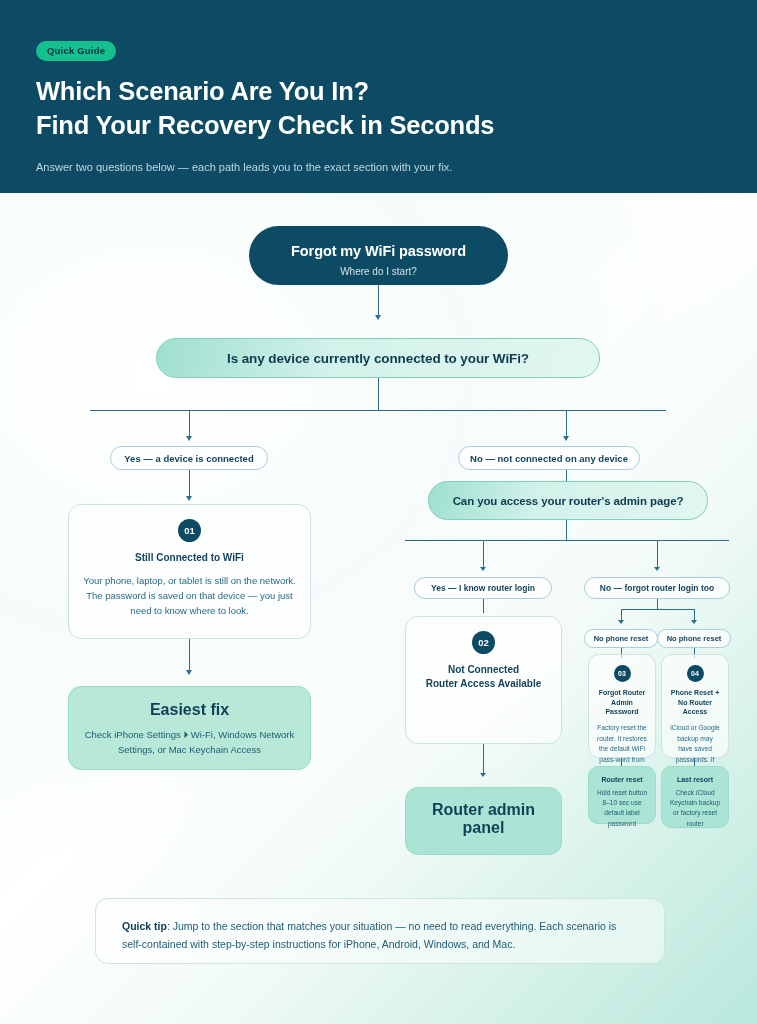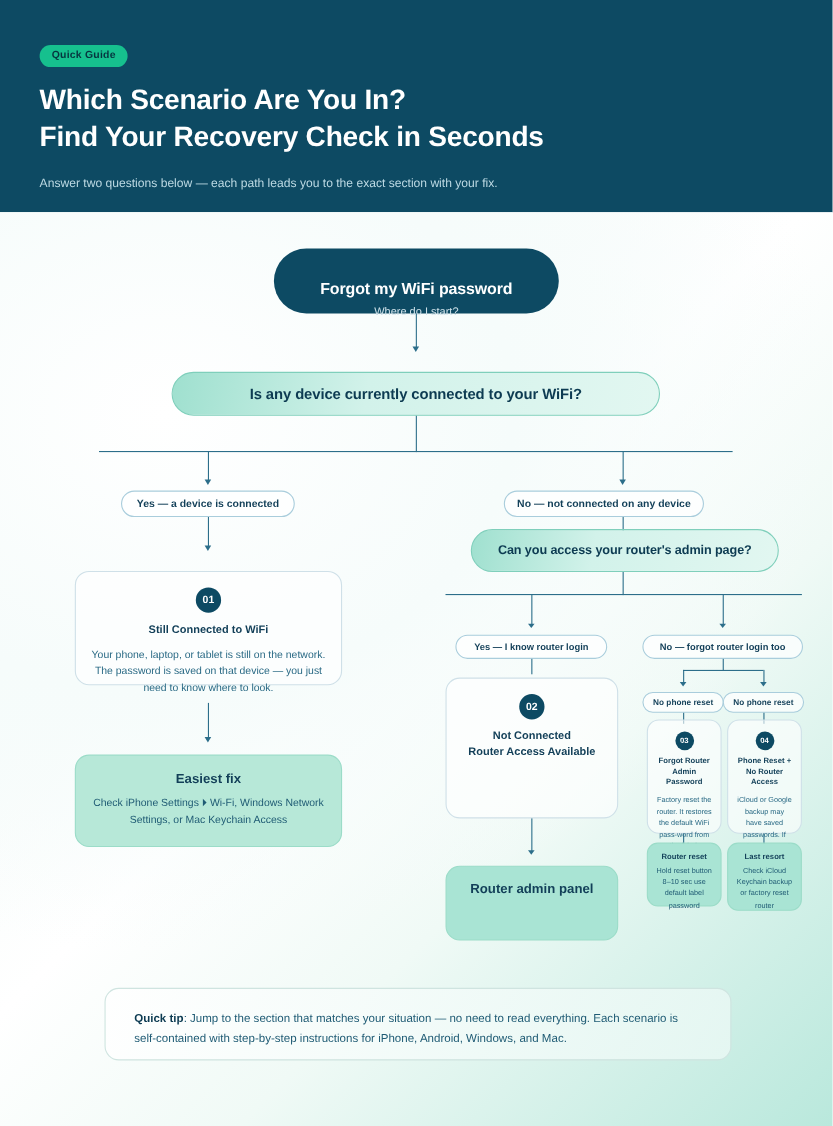--- a/index.html
+++ b/index.html
@@ -51,21 +51,21 @@
       linear-gradient(135deg, #e8f6f3 0%, #f4fbf9 20%, #ffffff 46%, #f0faf6 66%, #b9e8dc 100%);
   }
 
   
   .node { position:absolute; box-sizing:border-box; text-align:center; }
 
   .root-node {
     background:#0d4a63;
     border-radius:34px;
     color:#fff;
-    padding-top:29px;
+    padding-top:17px;
   }
   .root-title { font-size:14.5px; font-weight:bold; letter-spacing:-0.1px; }
   .root-sub { font-size:10px; color:#cfe2ea; margin-top:7px; }
 
   .question-pill {
     background:linear-gradient(100deg,#9fe0cf 0%, #d2f2ea 40%, #e2f7f1 100%);
     border:1.2px solid #7fcfbb;
     border-radius:26px;
     color:#0d3b52;
     font-size:13.5px;
@@ -109,21 +109,21 @@
   .step-card.mini .step-title { font-size:7px; line-height:1.38; }
   .step-card.mini .step-body { font-size:6.6px; line-height:1.6; margin-top:6px; }
 
   .fix-box {
     background:#b7e8d8;
     border:1px solid #9bdcc8;
     border-radius:13px;
     padding:14px 14px 15px 14px;
   }
   .fix-box.lighter { background:#a9e4d4; }
-  .fix-title { color:#123f58; font-size:12px; font-weight:bold; }
+  .fix-title { color:#123f58; font-size:16px; font-weight:bold; }
   .fix-body { color:#1f5b74; font-size:9.5px; line-height:1.62; margin-top:8px; }
   .fix-box.mini { padding:9px 7px 10px 7px; border-radius:10px; }
   .fix-box.mini .fix-title { font-size:7px; }
   .fix-box.mini .fix-body { font-size:6.6px; line-height:1.55; margin-top:5px; }
 
   
   .vline { position:absolute; background:#2c6e8a; width:1.1px; }
   .hline { position:absolute; background:#2c6e8a; height:1.1px; }
   .arrow {
     position:absolute; width:0; height:0;
@@ -183,21 +183,21 @@
 
     <div class="vline" style="left:566px; top:217px; height:27px;"></div>
     <div class="arrow" style="left:562.6px; top:243px;"></div>
 
     <div class="node answer-pill" style="left:110px; top:253px; width:158px; height:24px;">Yes — a device is connected</div>
     <div class="node answer-pill" style="left:458px; top:253px; width:182px; height:24px;">No — not connected on any device</div>
 
     <div class="vline" style="left:189px; top:277px; height:27px;"></div>
     <div class="arrow" style="left:185.6px; top:303px;"></div>
 
-    <div class="node step-card" style="left:68px; top:326px; width:243px; height:104px;">
+    <div class="node step-card" style="left:68px; top:311px; width:243px; height:135px;">
       <div class="step-badge">01</div>
       <div class="step-title">Still Connected to WiFi</div>
       <div class="step-body">Your phone, laptop, or tablet is still on the network. The password is saved on that device — you just need to know where to look.</div>
     </div>
 
     <div class="vline" style="left:189px; top:446px; height:32px;"></div>
     <div class="arrow" style="left:185.6px; top:477px;"></div>
 
     <div class="node fix-box" style="left:68px; top:493px; width:243px; height:84px;">
       <div class="fix-title">Easiest fix</div>

